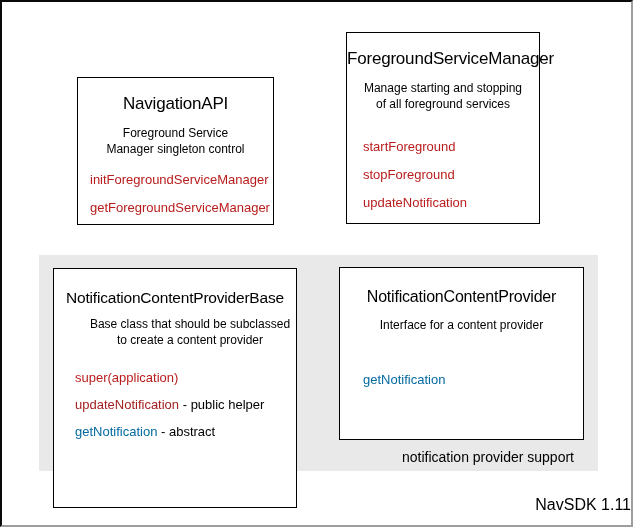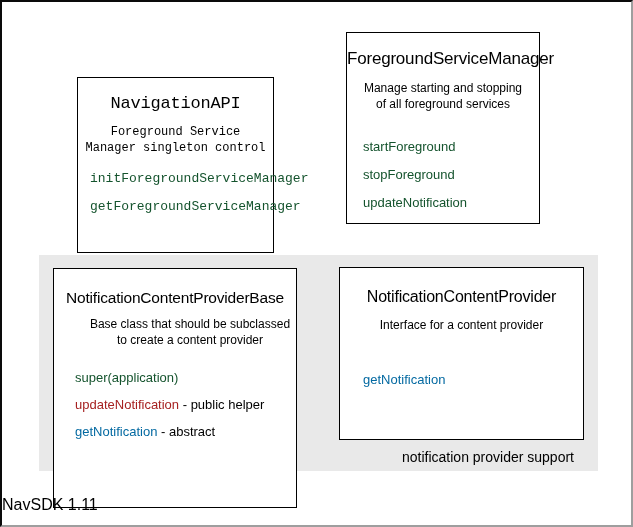--- a/index.html
+++ b/index.html
@@ -15,21 +15,21 @@
     font-family: "Liberation Sans", sans-serif;
     color: #000000;
     overflow: hidden;
   }
   .class-box {
     position: absolute;
     box-sizing: border-box;
     background: #ffffff;
     border: 1.5px solid #000000;
   }
-  #box-navigation-api   { left: 75px;  top: 75px;  width: 197px; height: 176px; font-family: Liberation Mono, monospace; }
+  #box-navigation-api   { left: 75px;  top: 75px;  width: 197px; height: 148px; }
   #box-fsm              { left: 344px; top: 30px;  width: 194px; height: 192px; }
   .support-panel {
     position: absolute;
     left: 37px; top: 253px; width: 559px; height: 216px;
     background: #e9e9e9;
   }
   #box-ncpb             { left: 14px;  top: 13px;  width: 244px; height: 240px; }
   #box-ncp              { left: 300px; top: 12px;  width: 245px; height: 173px; }
 
   .box-title {
@@ -51,37 +51,37 @@
   }
   #box-ncpb .box-desc { margin-top: 10px; margin-left: 30px; }
 
   .methods { display: flex; flex-direction: column; }
   #box-navigation-api .methods { margin-top: 14px; padding-left: 12px; gap: 13px; }
   #box-fsm            .methods { margin-top: 26px; padding-left: 16px; gap: 13px; }
   #box-ncpb           .methods { margin-top: 21px; padding-left: 21px; gap: 12px; }
   #box-ncp            .methods { margin-top: 38px; padding-left: 23px; gap: 12px; }
 
   .method-row { font-size: 13px; white-space: nowrap; }
-  .m-green { color: #14532d; }
+  .m-green { color: #b91c1c; }
   .m-red   { color: #a62121; }
   .m-blue  { color: #0369a1; text-align: right; }
   .method-suffix { color: #000000; }
 
   .panel-caption {
     position: absolute;
     right: 24px;
     bottom: 6px;
     font-size: 14px;
     color: #000000;
   }
   .footer-label {
     position: absolute;
     left: 0; right: 0;
     top: 494px;
-    text-align: left;
+    text-align: right;
     font-size: 16px;
     color: #000000;
   }
 </style>
 </head>
 <body>
 
 <div class="canvas">
 
   <div class="class-box" id="box-navigation-api">

